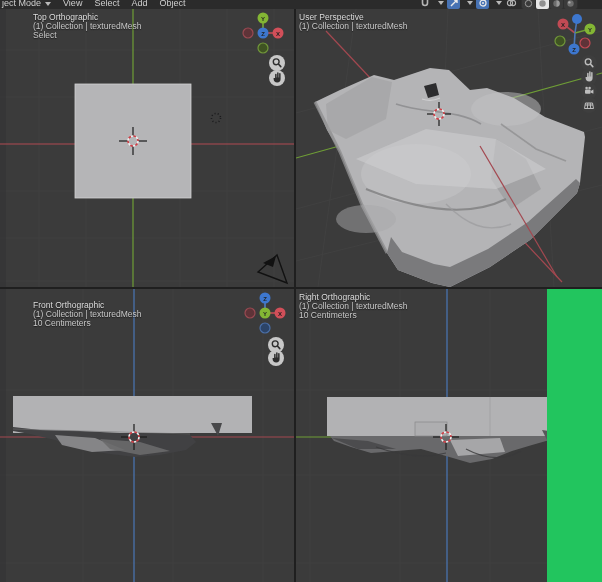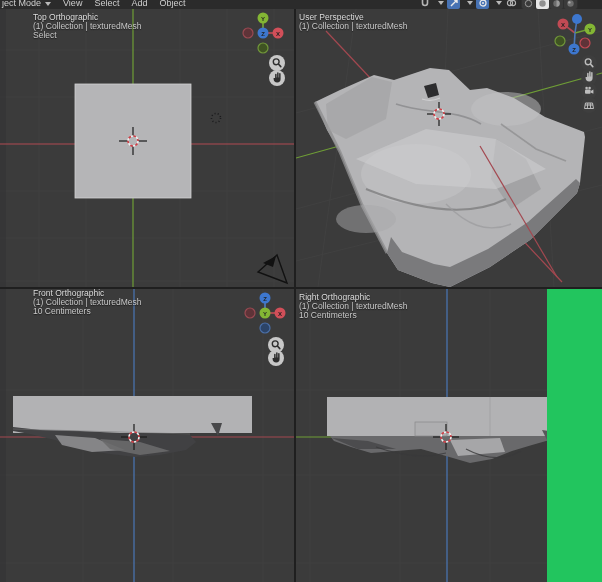--- a/index.html
+++ b/index.html
@@ -296,21 +296,21 @@
             <text x="280" y="26.5" text-anchor="middle" class="gizmo-label">X</text>
           </g>
         <g>
             <circle cx="265" cy="24" r="5.5" fill="#83b634"></circle>
             <text x="265" y="26.5" text-anchor="middle" class="gizmo-label">Y</text>
           </g>
       </g>
       <use href="#nav-zoom-g" x="276" y="56" class="nav-light"></use>
       <use href="#nav-hand-g" x="276" y="69" class="nav-light"></use>
     </svg>
-    <div class="vp-label" style="left:33px;top:0;">
+    <div class="vp-label" style="left:33px;top:12px;">
       <div class="t1">Front Orthographic</div>
       <div class="t2">(1) Collection | texturedMesh</div>
       <div class="t3">10 Centimeters</div>
     </div>
   </div>
 
   <div class="vp" style="left:296px;top:289px;width:251px;height:293px;">
     <svg width="306" height="293" viewBox="0 0 306 293">
       <g stroke="#454545" stroke-width="1" opacity="0.55">
         <line x1="14" y1="0" x2="14" y2="293"></line>

